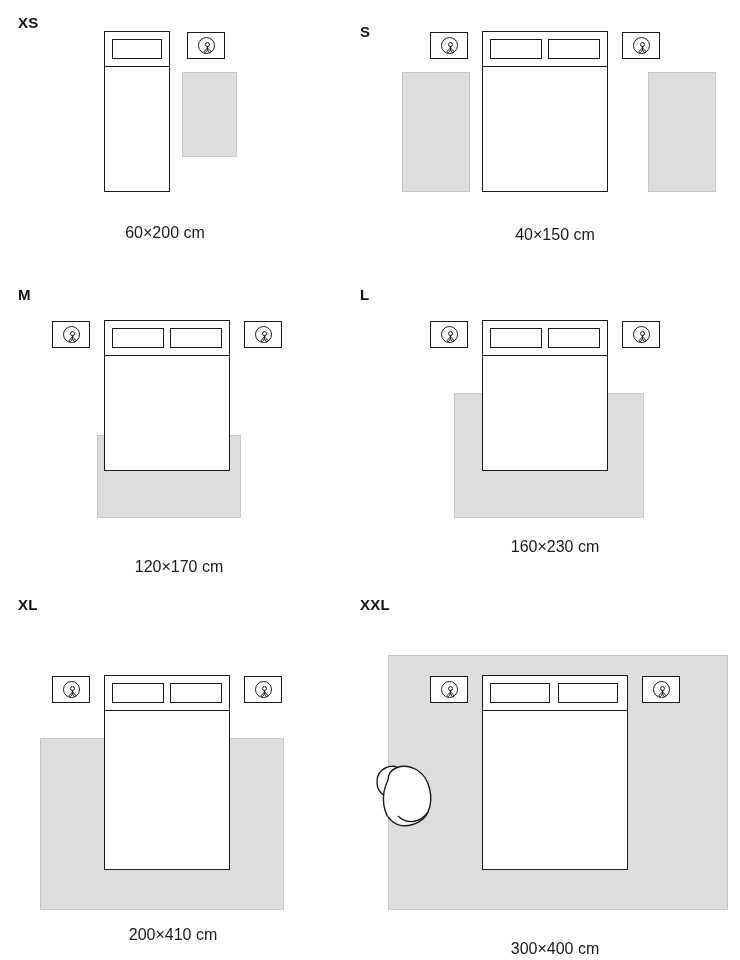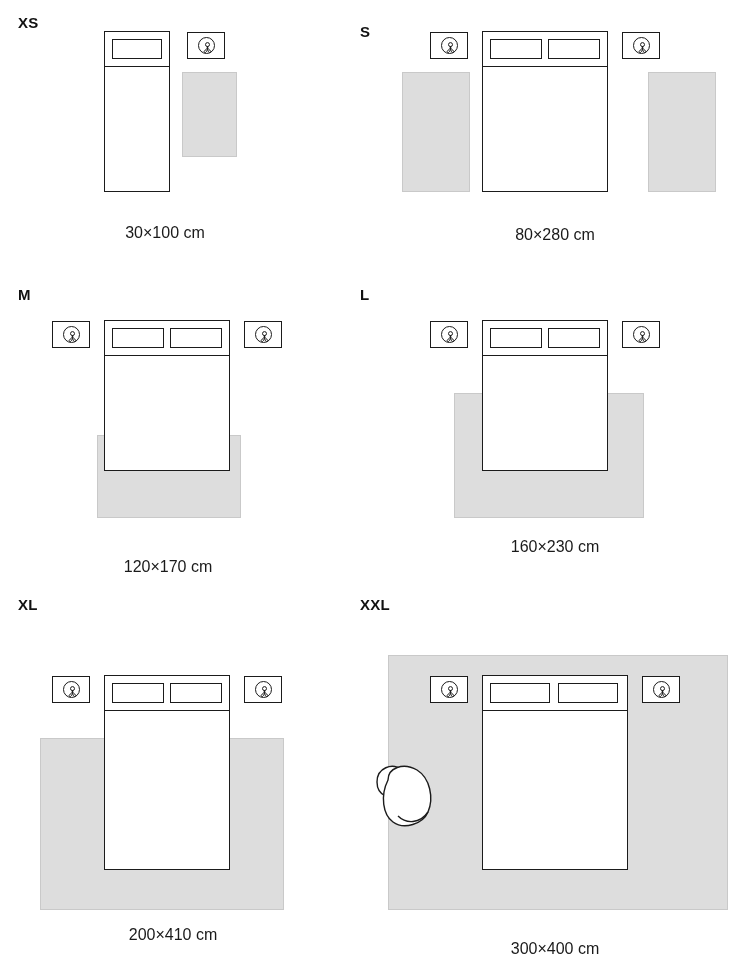--- a/index.html
+++ b/index.html
@@ -101,21 +101,21 @@
         <span class="lampicon">
           <svg width="17" height="17" viewBox="0 0 17 17">
             <circle cx="8.5" cy="6.6" r="2" fill="none" stroke="#1b1b1b" stroke-width="1"></circle>
             <path d="M8.5 8.6 C8.5 11.4 6.2 11.6 5.3 13.1 C4.6 14.3 6.0 15.1 7.1 14.1 C8.0 13.3 8.5 11.4 8.5 8.6 Z" fill="none" stroke="#1b1b1b" stroke-width="1"></path>
             <path d="M8.5 8.6 C8.5 11.4 10.8 11.6 11.7 13.1 C12.4 14.3 11.0 15.1 9.9 14.1 C9.0 13.3 8.5 11.4 8.5 8.6 Z" fill="none" stroke="#1b1b1b" stroke-width="1"></path>
           </svg>
         </span>
       </div>
     </div>
 
-    <div class="dim-label" style="left:0px; top:224px; width:330px;">30×100 cm</div>
+    <div class="dim-label" style="left:0px; top:224px; width:330px;">60×200 cm</div>
   </div>
 
   <div class="cell">
     <div class="size-label" style="left:360px; top:23px;">S</div>
 
     <div class="stage" style="left:360px; top:0; width:380px; height:210px;">
 
       <div class="rug" style="left:42px; top:72px; width:68px; height:120px;"></div>
       <div class="rug" style="left:288px; top:72px; width:68px; height:120px;"></div>
 
@@ -139,21 +139,21 @@
         <span class="lampicon">
           <svg width="17" height="17" viewBox="0 0 17 17">
             <circle cx="8.5" cy="6.6" r="2" fill="none" stroke="#1b1b1b" stroke-width="1"></circle>
             <path d="M8.5 8.6 C8.5 11.4 6.2 11.6 5.3 13.1 C4.6 14.3 6.0 15.1 7.1 14.1 C8.0 13.3 8.5 11.4 8.5 8.6 Z" fill="none" stroke="#1b1b1b" stroke-width="1"></path>
             <path d="M8.5 8.6 C8.5 11.4 10.8 11.6 11.7 13.1 C12.4 14.3 11.0 15.1 9.9 14.1 C9.0 13.3 8.5 11.4 8.5 8.6 Z" fill="none" stroke="#1b1b1b" stroke-width="1"></path>
           </svg>
         </span>
       </div>
     </div>
 
-    <div class="dim-label" style="left:370px; top:226px; width:370px;">80×280 cm</div>
+    <div class="dim-label" style="left:370px; top:226px; width:370px;">40×150 cm</div>
   </div>
 
   <div class="cell">
     <div class="size-label" style="left:18px; top:286px;">M</div>
 
     <div class="stage" style="left:0; top:280px; width:360px; height:270px;">
 
       <div class="rug" style="left:97px; top:155px; width:144px; height:83px;"></div>
 
       <div class="bed" style="left:104px; top:43px; width:126px; height:148px;"></div>
@@ -176,21 +176,21 @@
         <span class="lampicon">
           <svg width="17" height="17" viewBox="0 0 17 17">
             <circle cx="8.5" cy="6.6" r="2" fill="none" stroke="#1b1b1b" stroke-width="1"></circle>
             <path d="M8.5 8.6 C8.5 11.4 6.2 11.6 5.3 13.1 C4.6 14.3 6.0 15.1 7.1 14.1 C8.0 13.3 8.5 11.4 8.5 8.6 Z" fill="none" stroke="#1b1b1b" stroke-width="1"></path>
             <path d="M8.5 8.6 C8.5 11.4 10.8 11.6 11.7 13.1 C12.4 14.3 11.0 15.1 9.9 14.1 C9.0 13.3 8.5 11.4 8.5 8.6 Z" fill="none" stroke="#1b1b1b" stroke-width="1"></path>
           </svg>
         </span>
       </div>
     </div>
 
-    <div class="dim-label" style="left:0px; top:558px; width:336px;">120×170 cm</div>
+    <div class="dim-label" style="left:11px; top:558px; width:336px;">120×170 cm</div>
   </div>
 
   <div class="cell">
     <div class="size-label" style="left:360px; top:286px;">L</div>
 
     <div class="stage" style="left:360px; top:280px; width:380px; height:270px;">
 
       <div class="rug" style="left:94px; top:113px; width:190px; height:125px;"></div>
 
       <div class="bed" style="left:122px; top:43px; width:126px; height:148px;"></div>

